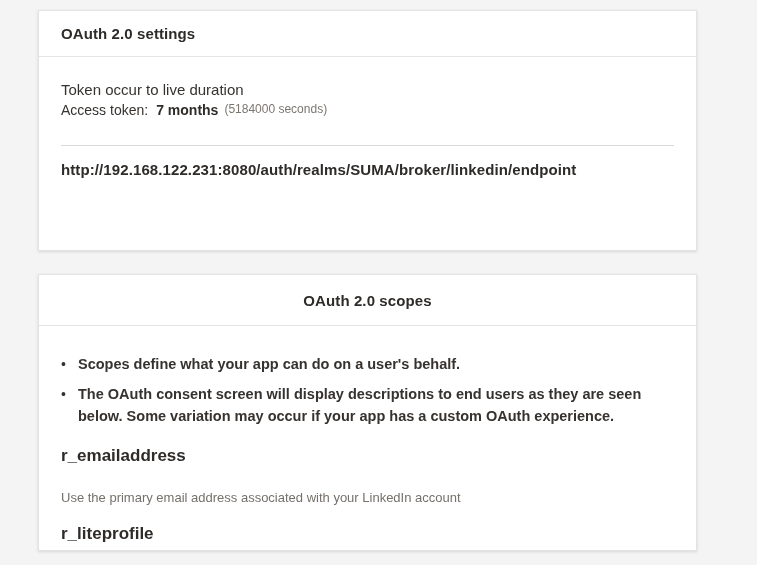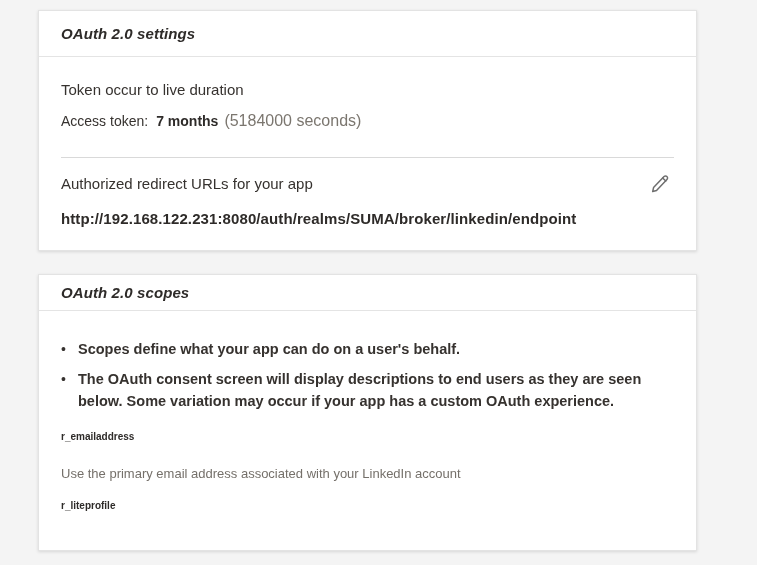--- a/index.html
+++ b/index.html
@@ -21,36 +21,35 @@
   }
   .card-settings { top:10px;  height:241px; }
   .card-scopes   { top:274px; height:277px; }
 
   .card-header {
     height:46px;
     display:flex;
     align-items:center;
     padding:8px 22px;
     border-bottom:1px solid #e4e4e4;
-    font-style:italic;
   }
   .card-title {
     font-size:15px;
     font-weight:bold;
     color:#2e2b29;
     letter-spacing:0.1px;
   }
   .card-body { padding:24px 22px 0 22px; }
 
   .section-heading { font-size:15px; color:#36322f; }
 
-  .token-line { margin-top:14px; font-size:14px; display:flex; align-items:center; }
+  .token-line { margin-top:4px; font-size:14px; display:flex; align-items:flex-start; }
   .token-label { color:#36322f; }
   .token-value { font-weight:bold; margin-left:8px; color:#2e2b29; }
-  .token-note  { margin-left:6px; font-size:16px; color:#7b766f; }
+  .token-note  { margin-left:6px; font-size:12px; color:#7b766f; }
 
   .inner-divider {
     border:none;
     border-top:1px solid #d9d9d9;
     margin:27px 0 0 0;
   }
 
   .redirect-row {
     margin-top:17px;
     display:flex;
@@ -66,41 +65,41 @@
     line-height:0;
   }
   .redirect-url {
     margin-top:15px;
     font-size:15px;
     font-weight:bold;
     color:#2e2b29;
     letter-spacing:0.1px;
   }
 
-  .card-scopes .card-header { height:36px; }
+  .card-scopes .card-header { height:51px;justify-content:center; }
   .card-scopes .card-body { padding-top:27px; }
 
   .bullet-list { list-style:none; }
   .bullet-item {
     display:flex;
     font-size:14.5px;
     line-height:22px;
     color:#36322f;
   }
   .bullet-item + .bullet-item { margin-top:8px; }
   .bullet-dot {
     width:17px;
     flex:0 0 17px;
     font-size:14px;
   }
   .bullet-text { max-width:582px;font-weight:bold; }
 
   .scope-entry { margin-top:19px; }
   .scope-name {
-    font-size:10px;
+    font-size:17px;
     font-weight:bold;
     color:#2e2b29;
   }
   .scope-desc {
     margin-top:24px;
     font-size:13px;
     color:#75706a;
   }
 </style>
 </head>
@@ -115,31 +114,20 @@
     <div class="section-heading">Token occur to live duration</div>
 
     <div class="token-line">
       <span class="token-label">Access token:</span>
       <span class="token-value">7 months</span>
       <span class="token-note">(5184000 seconds)</span>
     </div>
 
     <hr class="inner-divider">
 
-    <div class="redirect-row">
-      <div class="section-heading">Authorized redirect URLs for your app</div>
-      <button class="edit-btn">
-        <span>
-          <svg width="21" height="24" viewBox="0 0 24 26" fill="none" stroke="#6e6e6e" stroke-width="1.7" stroke-linejoin="round" stroke-linecap="round">
-            <path d="M4.2 22.8 L5.2 18.2 L17.2 5.6 a2.3 2.3 0 0 1 3.3 0 a2.3 2.3 0 0 1 0 3.3 L8.6 21.6 L4.2 22.8 Z"></path>
-            <path d="M15.6 7.3 L19.2 10.8"></path>
-          </svg>
-        </span>
-      </button>
-    </div>
 
     <div class="redirect-url">http://192.168.122.231:8080/auth/realms/SUMA/broker/linkedin/endpoint</div>
   </div>
 </section>
 
 <section class="card card-scopes">
   <div class="card-header">
     <h2 class="card-title">OAuth 2.0 scopes</h2>
   </div>
   <div class="card-body">

